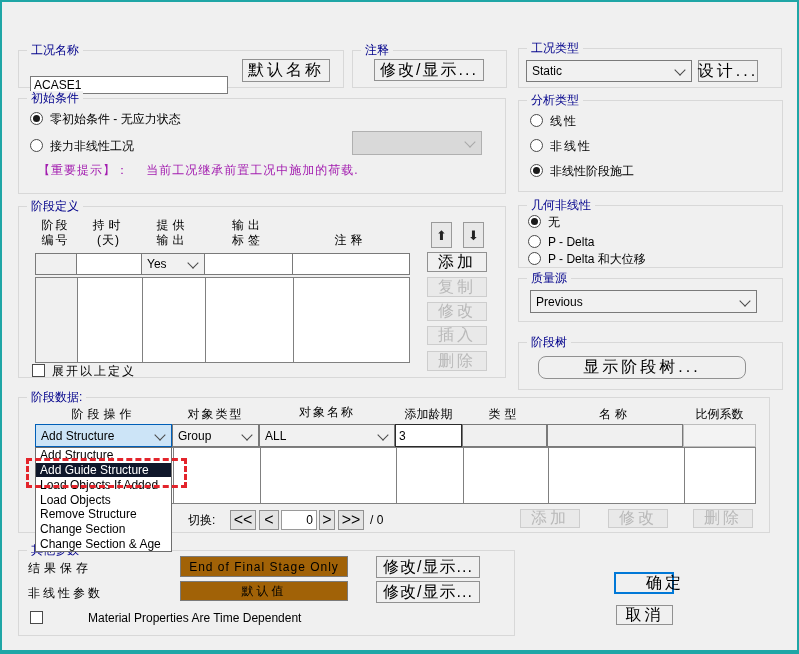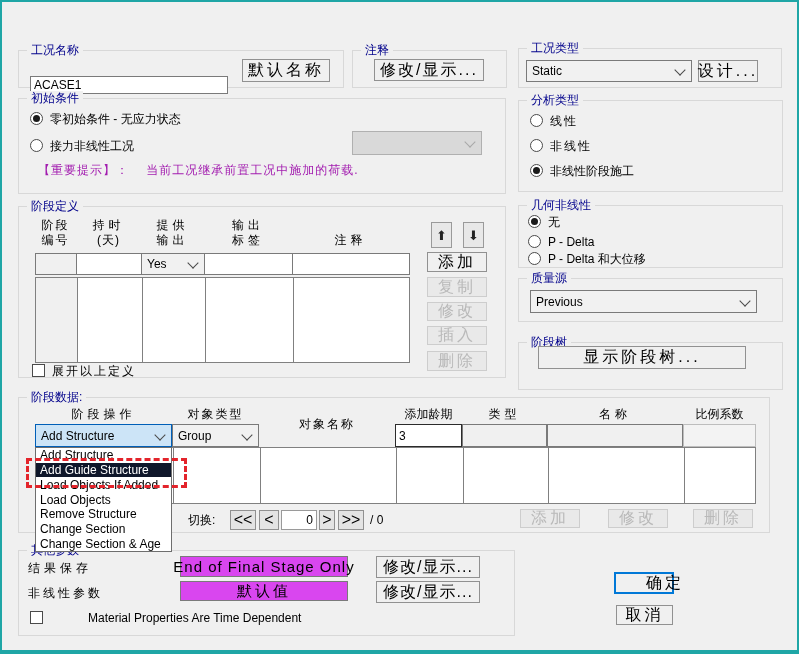--- a/index.html
+++ b/index.html
@@ -28,21 +28,21 @@
   .check{position:absolute;width:13px;height:13px;box-sizing:border-box;border:1px solid #4a4a4a;background:#fff;cursor:pointer;}
   .cell{position:absolute;box-sizing:border-box;border:1px solid #7a7a7a;background:#f0f0f0;}
   .cell.lite{border-color:#bdbdbd;background:#f3f3f3;}
   .tbl{position:absolute;box-sizing:border-box;border:1px solid #808080;background:#fff;}
   .vline{position:absolute;top:0;bottom:0;width:1px;background:#808080;}
   .colgray{position:absolute;top:0;bottom:0;background:#f0f0f0;}
   .ddlist{position:absolute;box-sizing:border-box;background:#fff;border:1px solid #6e6e6e;display:flex;flex-direction:column;z-index:10;}
   .dditem{flex:1;font-size:12px;display:flex;align-items:center;padding-left:4px;color:#000;white-space:nowrap;cursor:pointer;}
   .dditem.hl{background:#0f172a;color:#fff;}
   .redbox{position:absolute;border:3px dashed #e3242b;z-index:11;pointer-events:none;}
-  .dispfield{position:absolute;box-sizing:border-box;border:1px solid #7a7a7a;background:#d946ef;font-size:15px;display:flex;align-items:center;justify-content:center;letter-spacing:1px;color:#000;white-space:nowrap;}
+  .dispfield{position:absolute;box-sizing:border-box;border:1px solid #7a7a7a;background:#a16207;font-size:12px;display:flex;align-items:center;justify-content:center;letter-spacing:1px;color:#000;white-space:nowrap;}
   .arrowbtn{position:absolute;box-sizing:border-box;background:#e8e8e8;border:1px solid #9a9a9a;font-size:13px;color:#222;display:flex;align-items:center;justify-content:center;cursor:pointer;}
 </style>
 </head>
 <body>
 
 <div class="window">
 
 
   <div class="group" style="left:18px;top:50px;width:326px;height:38px;">
     <span class="legend">工况名称</span>
@@ -140,39 +140,43 @@
     <span class="legend">质量源</span>
   </div>
   <div class="combo" style="left:530px;top:290px;width:227px;height:23px;">
     <span>Previous</span>
     <span class="chev"></span>
   </div>
 
   <div class="group" style="left:518px;top:342px;width:265px;height:48px;">
     <span class="legend">阶段树</span>
   </div>
-  <button class="btn" style="left:538px;top:346px;width:208px;height:23px;">显示阶段树...</button>
+  <button class="btn" style="left:538px;top:356px;width:208px;height:23px;border-radius:8px;">显示阶段树...</button>
 
   <div class="group" style="left:18px;top:397px;width:752px;height:136px;">
     <span class="legend">阶段数据:</span>
   </div>
   <span class="hdr" style="left:35px;top:407px;width:137px;">阶段操作</span>
   <span class="hdr" style="left:172px;top:407px;width:87px;letter-spacing:2px;">对象类型</span>
-  <span class="hdr" style="left:259px;top:417px;width:136px;letter-spacing:2px;">对象名称</span>
+  <span class="hdr" style="left:259px;top:405px;width:136px;letter-spacing:2px;">对象名称</span>
   <span class="hdr" style="left:395px;top:407px;width:67px;letter-spacing:0;">添加龄期</span>
   <span class="hdr" style="left:462px;top:407px;width:85px;">类型</span>
   <span class="hdr" style="left:547px;top:407px;width:136px;">名称</span>
   <span class="hdr" style="left:683px;top:407px;width:73px;letter-spacing:0;">比例系数</span>
 
   <div class="combo focused" style="left:35px;top:424px;width:137px;height:23px;">
     <span>Add Structure</span>
     <span class="chev"></span>
   </div>
   <div class="combo" style="left:172px;top:424px;width:87px;height:23px;">
     <span>Group</span>
+    <span class="chev"></span>
+  </div>
+  <div class="combo" style="left:259px;top:424px;width:136px;height:23px;">
+    <span>ALL</span>
     <span class="chev"></span>
   </div>
   <input class="tinput" style="left: 395px; top: 424px; width: 67px; height: 23px; border-color: rgb(43, 43, 43);" value="3">
   <div class="cell" style="left:462px;top:424px;width:85px;height:23px;"></div>
   <div class="cell" style="left:547px;top:424px;width:136px;height:23px;"></div>
   <div class="cell lite" style="left:683px;top:424px;width:73px;height:23px;"></div>
 
   <div class="tbl" style="left:35px;top:447px;width:721px;height:57px;">
     <div class="vline" style="left:137px;"></div>
     <div class="vline" style="left:224px;"></div>

